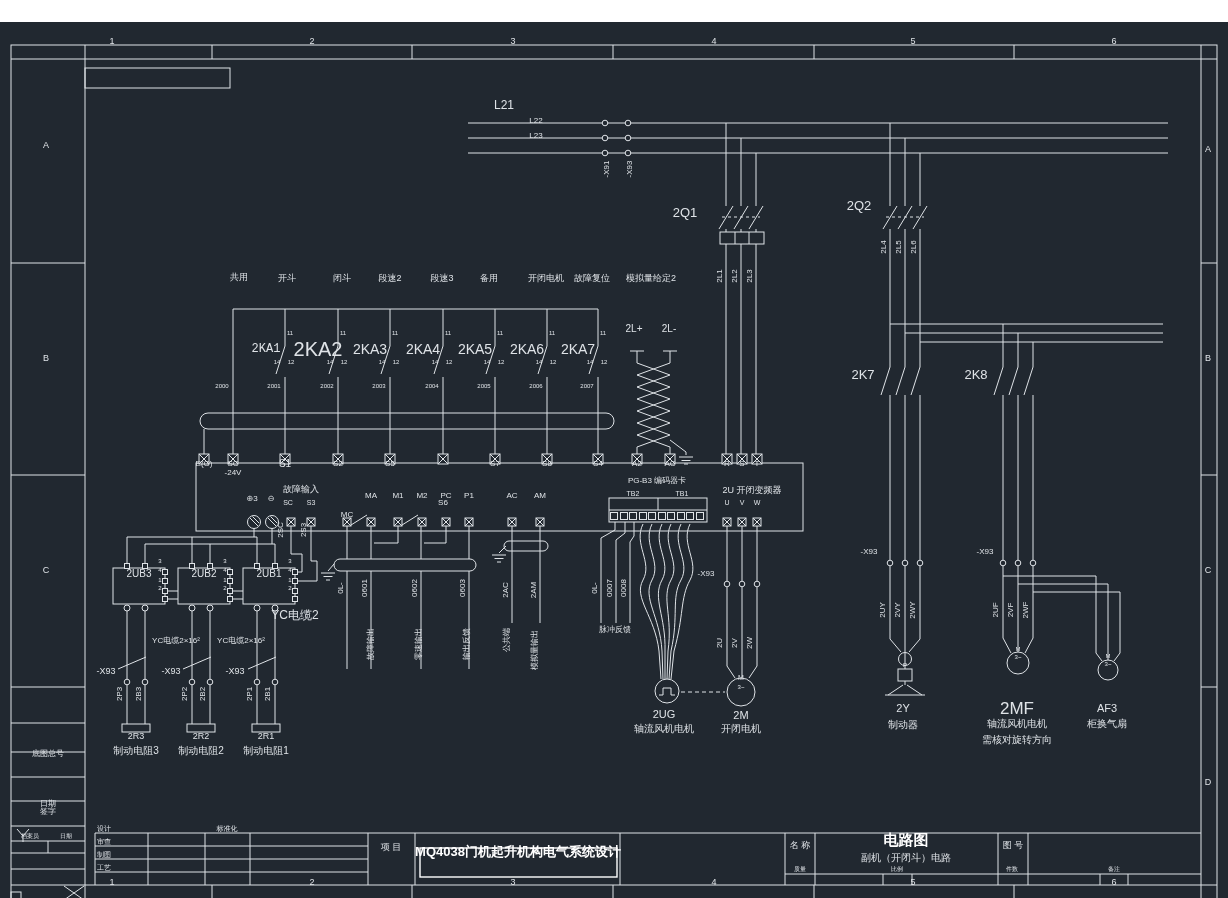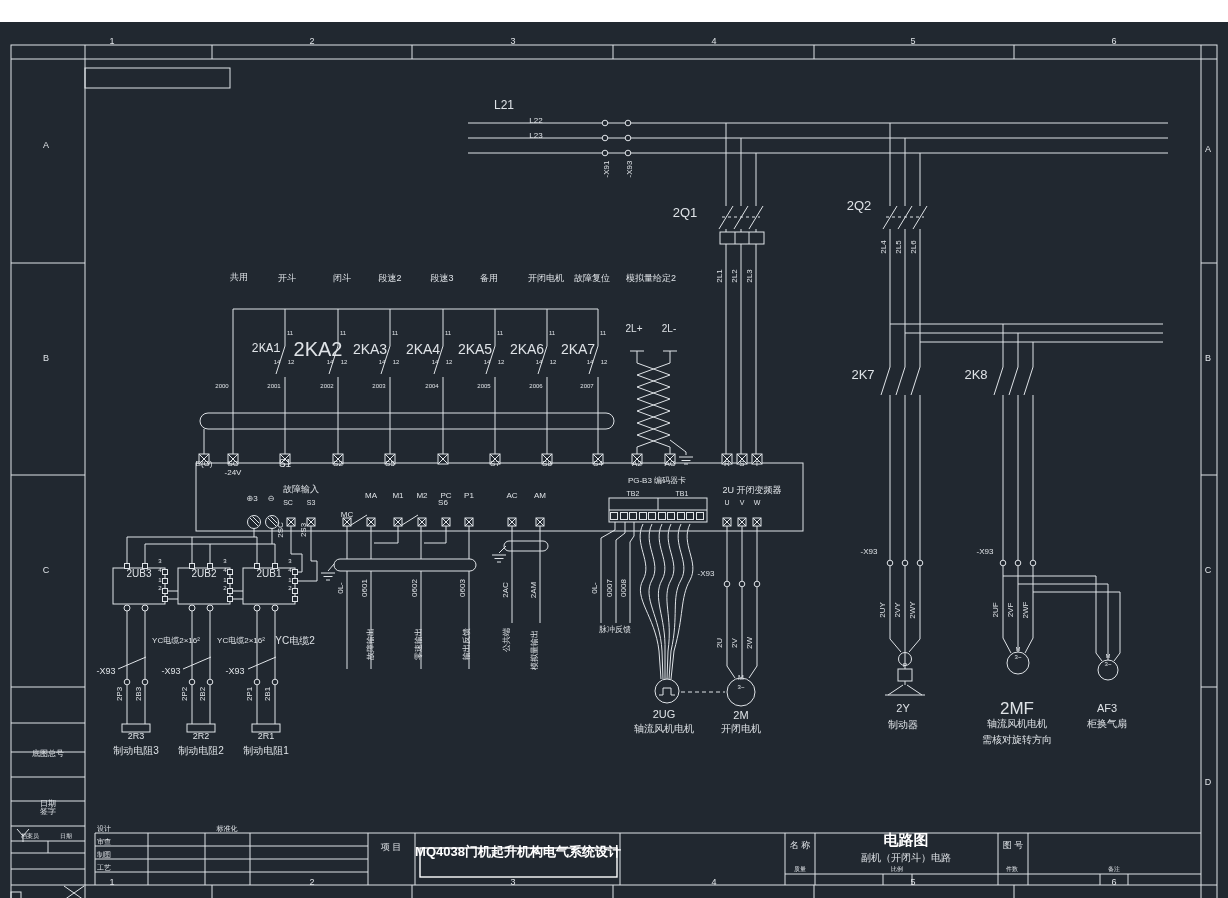--- a/index.html
+++ b/index.html
@@ -419,21 +419,21 @@
         <div class="lb" style="left: 225px; top: 561px; font-size: 6px;">3</div>
         <div class="lb" style="left: 225px; top: 570px; font-size: 6px;">4</div>
         <div class="lb" style="left: 225px; top: 580px; font-size: 6px;">1</div>
         <div class="lb" style="left: 225px; top: 588px; font-size: 6px;">2</div>
         <div class="lb" style="left: 290px; top: 561px; font-size: 6px;">3</div>
         <div class="lb" style="left: 290px; top: 570px; font-size: 6px;">4</div>
         <div class="lb" style="left: 290px; top: 580px; font-size: 6px;">1</div>
         <div class="lb" style="left: 290px; top: 588px; font-size: 6px;">2</div>
         <div class="lb" style="left: 176px; top: 641px; font-size: 8px;">YC电缆2×16²</div>
         <div class="lb" style="left: 241px; top: 641px; font-size: 8px;">YC电缆2×16²</div>
-        <div class="lb" style="left: 291px; top: 641px; font-size: 10px; padding-left: 8px;">YC电缆2</div>
+        <div class="lb" style="left: 291px; top: 615px; font-size: 12px; padding-left: 8px;">YC电缆2</div>
         <div class="lb" style="left: 106px; top: 671px; font-size: 9px;">-X93</div>
         <div class="lb" style="left: 171px; top: 671px; font-size: 9px;">-X93</div>
         <div class="lb" style="left: 235px; top: 671px; font-size: 9px;">-X93</div>
         <div class="lb rot" style="left: 120px; top: 694px; font-size: 8px;">2P3</div>
         <div class="lb rot" style="left: 139px; top: 694px; font-size: 8px;">2B3</div>
         <div class="lb rot" style="left: 185px; top: 694px; font-size: 8px;">2P2</div>
         <div class="lb rot" style="left: 203px; top: 694px; font-size: 8px;">2B2</div>
         <div class="lb rot" style="left: 250px; top: 694px; font-size: 8px;">2P1</div>
         <div class="lb rot" style="left: 268px; top: 694px; font-size: 8px;">2B1</div>
         <div class="lb" style="left: 136px; top: 736px; font-size: 9px;">2R3</div>

